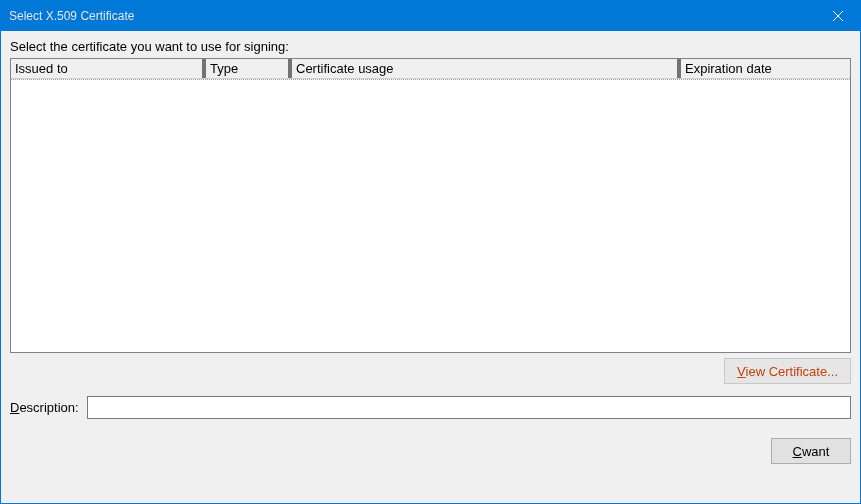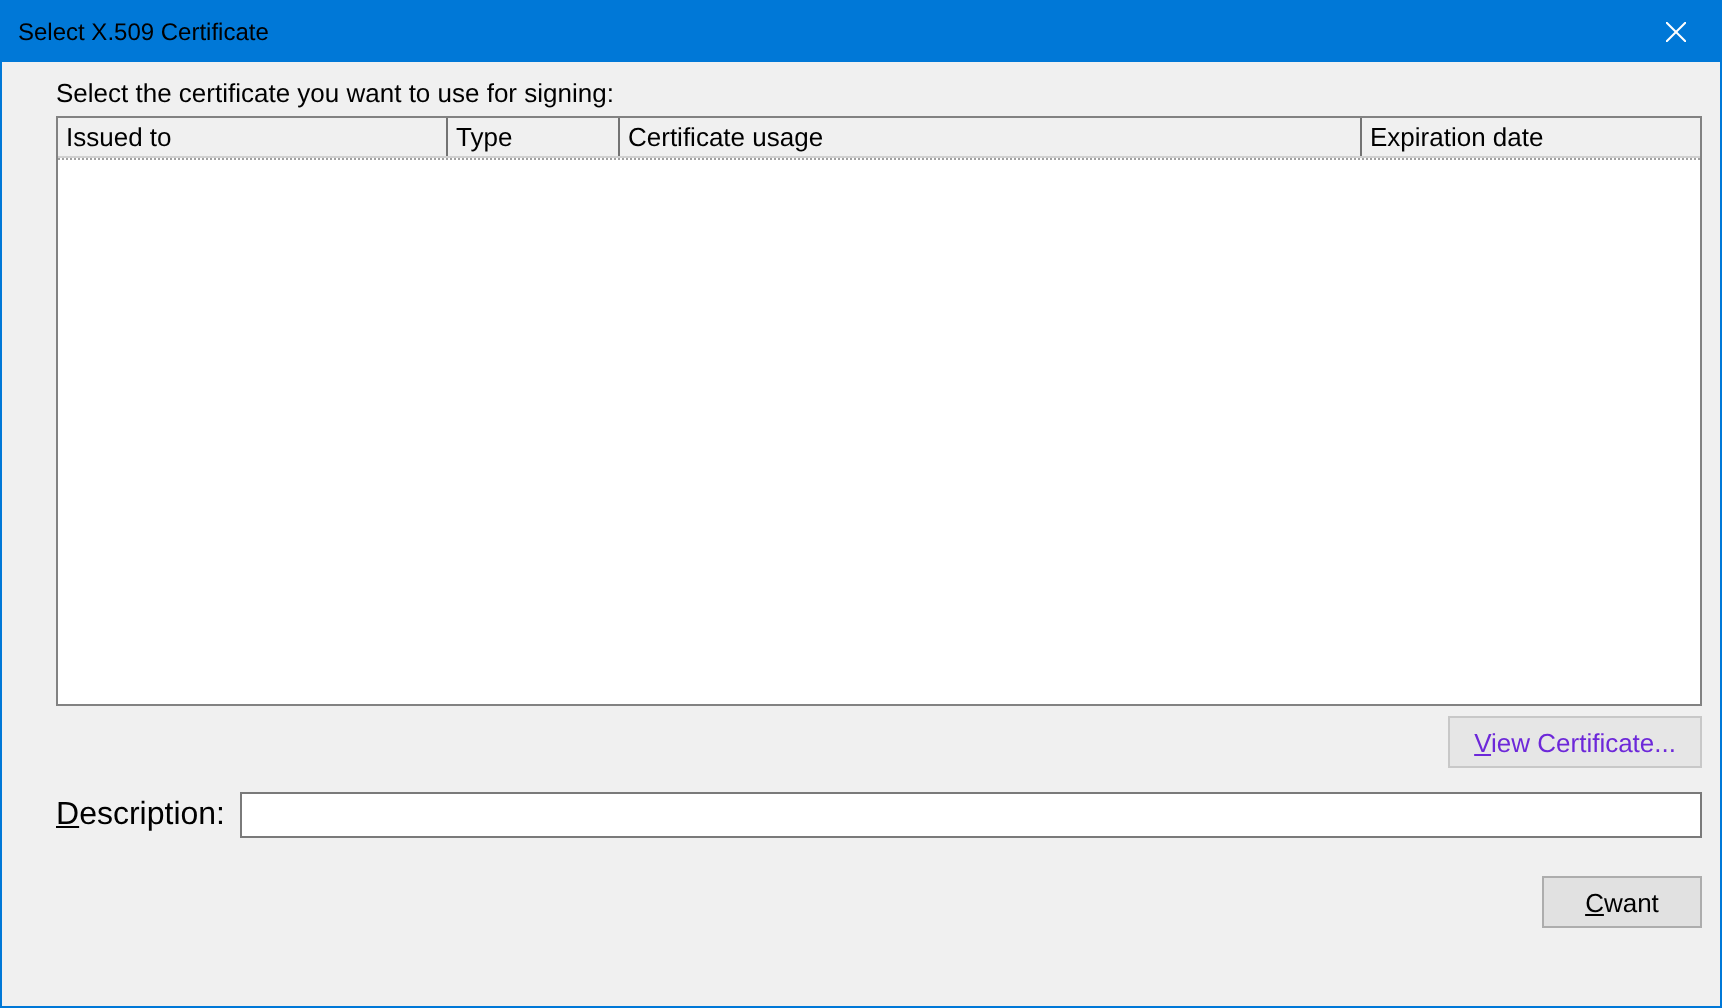--- a/index.html
+++ b/index.html
@@ -15,21 +15,21 @@
     height: 504px;
     border: 1px solid #0078d7;
     box-sizing: border-box;
     display: flex;
     flex-direction: column;
     background: #f0f0f0;
   }
   .titlebar {
     height: 30px;
     background: #0078d7;
-    color: #000000;
+    color: #e5e5e5;
     display: flex;
     align-items: center;
     padding-left: 8px;
     font-size: 12px;
     flex-shrink: 0;
   }
   .titlebar .title {
     flex: 1;
   }
   .titlebar .close-btn {
@@ -43,42 +43,41 @@
   .titlebar .close-btn svg {
     stroke: #ffffff;
     stroke-width: 1;
   }
   .body {
     flex: 1;
     padding: 8px 9px 2px 9px;
     display: flex;
     flex-direction: column;
     box-sizing: border-box;
-    margin-left: 18px;
   }
   .instruction {
     font-size: 13px;
     margin-bottom: 4px;
   }
   .table-wrap {
     border: 1px solid #828282;
     background: #ffffff;
     height: 295px;
     box-sizing: border-box;
     overflow: hidden;
   }
   .table-header-row {
     display: flex;
     background: #f0f0f0;
     border-bottom: 1px solid #d0d0d0;
     height: 20px;
     box-sizing: border-box;
   }
   .col-header {
-    border-right: 1px solid #737373;
+    border-right: 4px solid #737373;
     padding: 2px 4px;
     font-size: 13px;
     box-sizing: border-box;
     white-space: nowrap;
     overflow: hidden;
     cursor: pointer;
   }
   .col-header:last-child {
     border-right: none;
   }
@@ -98,33 +97,33 @@
     min-width: 80px;
     background: #e1e1e1;
     border: 1px solid #adadad;
     font-family: inherit;
     font-size: 13px;
     padding: 0 12px;
     cursor: pointer;
     box-sizing: border-box;
   }
   .btn:disabled, .btn.disabled {
-    color: #6d28d9;
+    color: #c2410c;
     cursor: default;
     background: #e6e6e6;
     border-color: #c8c8c8;
   }
   .desc-row {
     display: flex;
     align-items: center;
     margin-top: 12px;
     gap: 8px;
   }
   .desc-row label {
-    font-size: 16px;
+    font-size: 13px;
   }
   .desc-row input {
     flex: 1;
     height: 23px;
     border: 1px solid #7a7a7a;
     padding: 0 4px;
     font-family: inherit;
     font-size: 13px;
     box-sizing: border-box;
     background: #ffffff;

